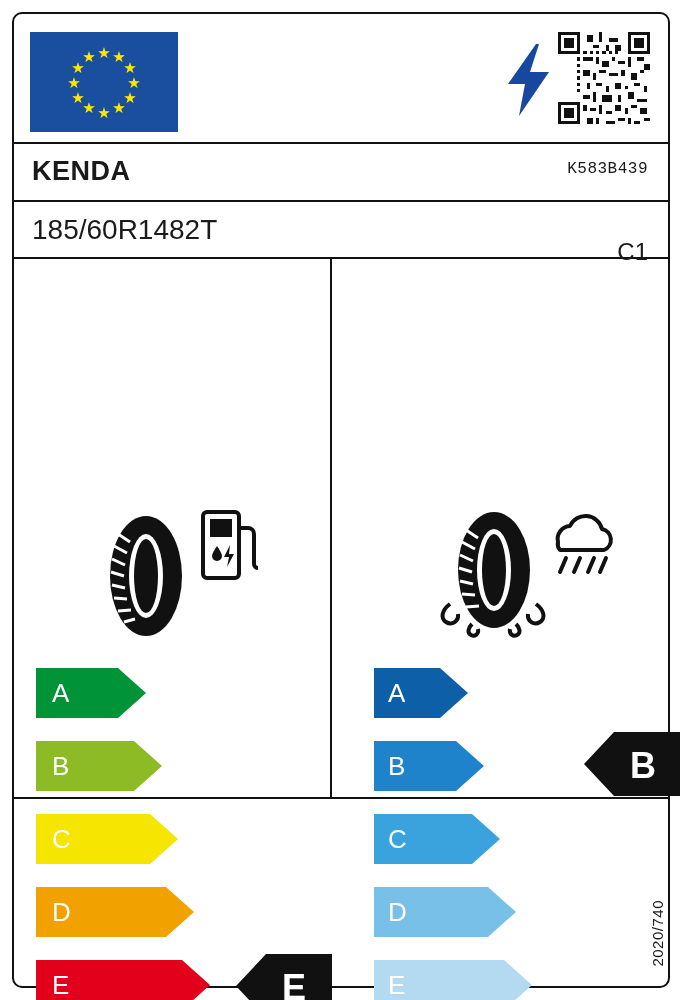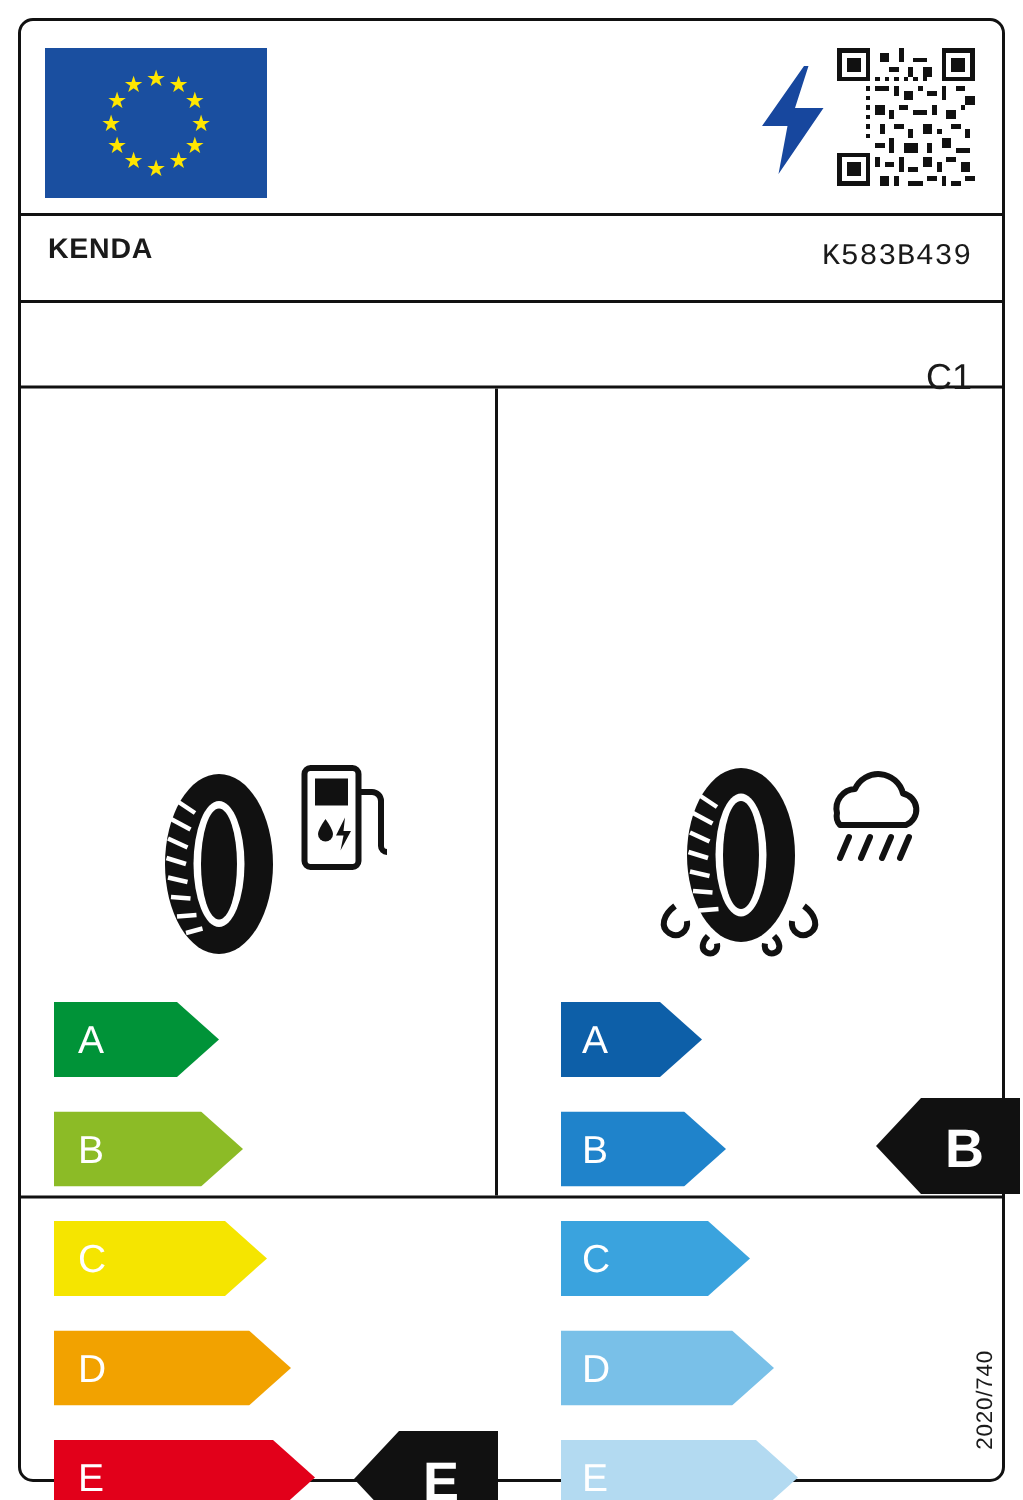--- a/index.html
+++ b/index.html
@@ -82,29 +82,29 @@
     position: absolute;
     left: 0;
     width: 100%;
     height: 0;
     border-top: 2px solid #111;
   }
   .brand {
     position: absolute;
     left: 18px;
     top: 142px;
-    font-size: 19px;
+    font-size: 27px;
     font-weight: bold;
     letter-spacing: 0.5px;
   }
   .sku {
     position: absolute;
     right: 20px;
     top: 146px;
-    font-size: 20px;
+    font-size: 16px;
     font-family: "Liberation Mono", monospace;
     letter-spacing: 0.5px;
   }
   .size {
     position: absolute;
     left: 18px;
     top: 200px;
     font-size: 28px;
   }
   .tyreclass {
@@ -291,20 +291,21 @@
     </svg>
   </div>
 
   <div class="rule" style="top:128px;"></div>
   <div class="rule" style="top:186px;"></div>
   <div class="rule" style="top:243px;"></div>
   <div class="rule" style="top:783px;"></div>
 
   <div class="brand">KENDA</div>
   <div class="sku">K583B439</div>
+  <div class="size">185/60R1482T</div>
   <div class="tyreclass">C1</div>
 
   <div class="divider-v"></div>
 
   <div class="panel">
 
     <svg class="pic-fuel-tyre" width="104" height="128" viewBox="0 0 104 128">
       <ellipse cx="52" cy="64" rx="36" ry="60" fill="#111"></ellipse>
       <ellipse cx="52" cy="64" rx="17" ry="42" fill="#fff"></ellipse>
       <ellipse cx="52" cy="64" rx="12" ry="37" fill="#111"></ellipse>

